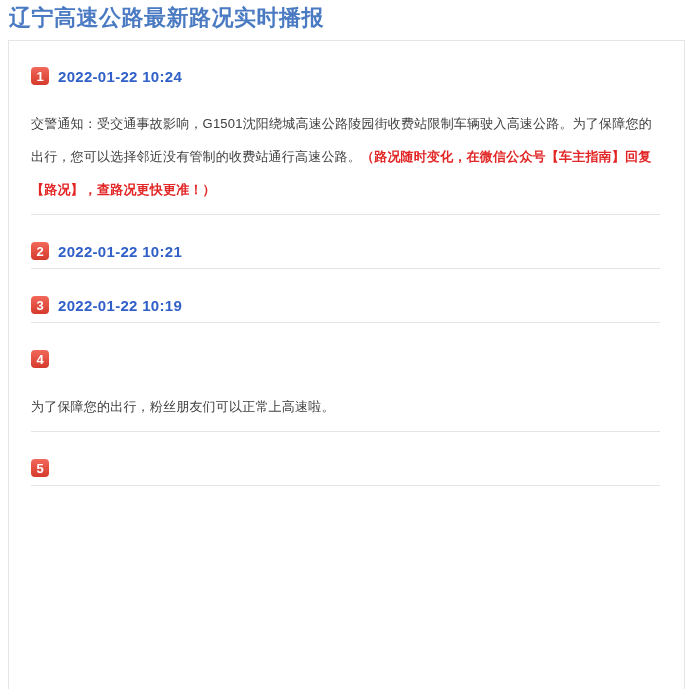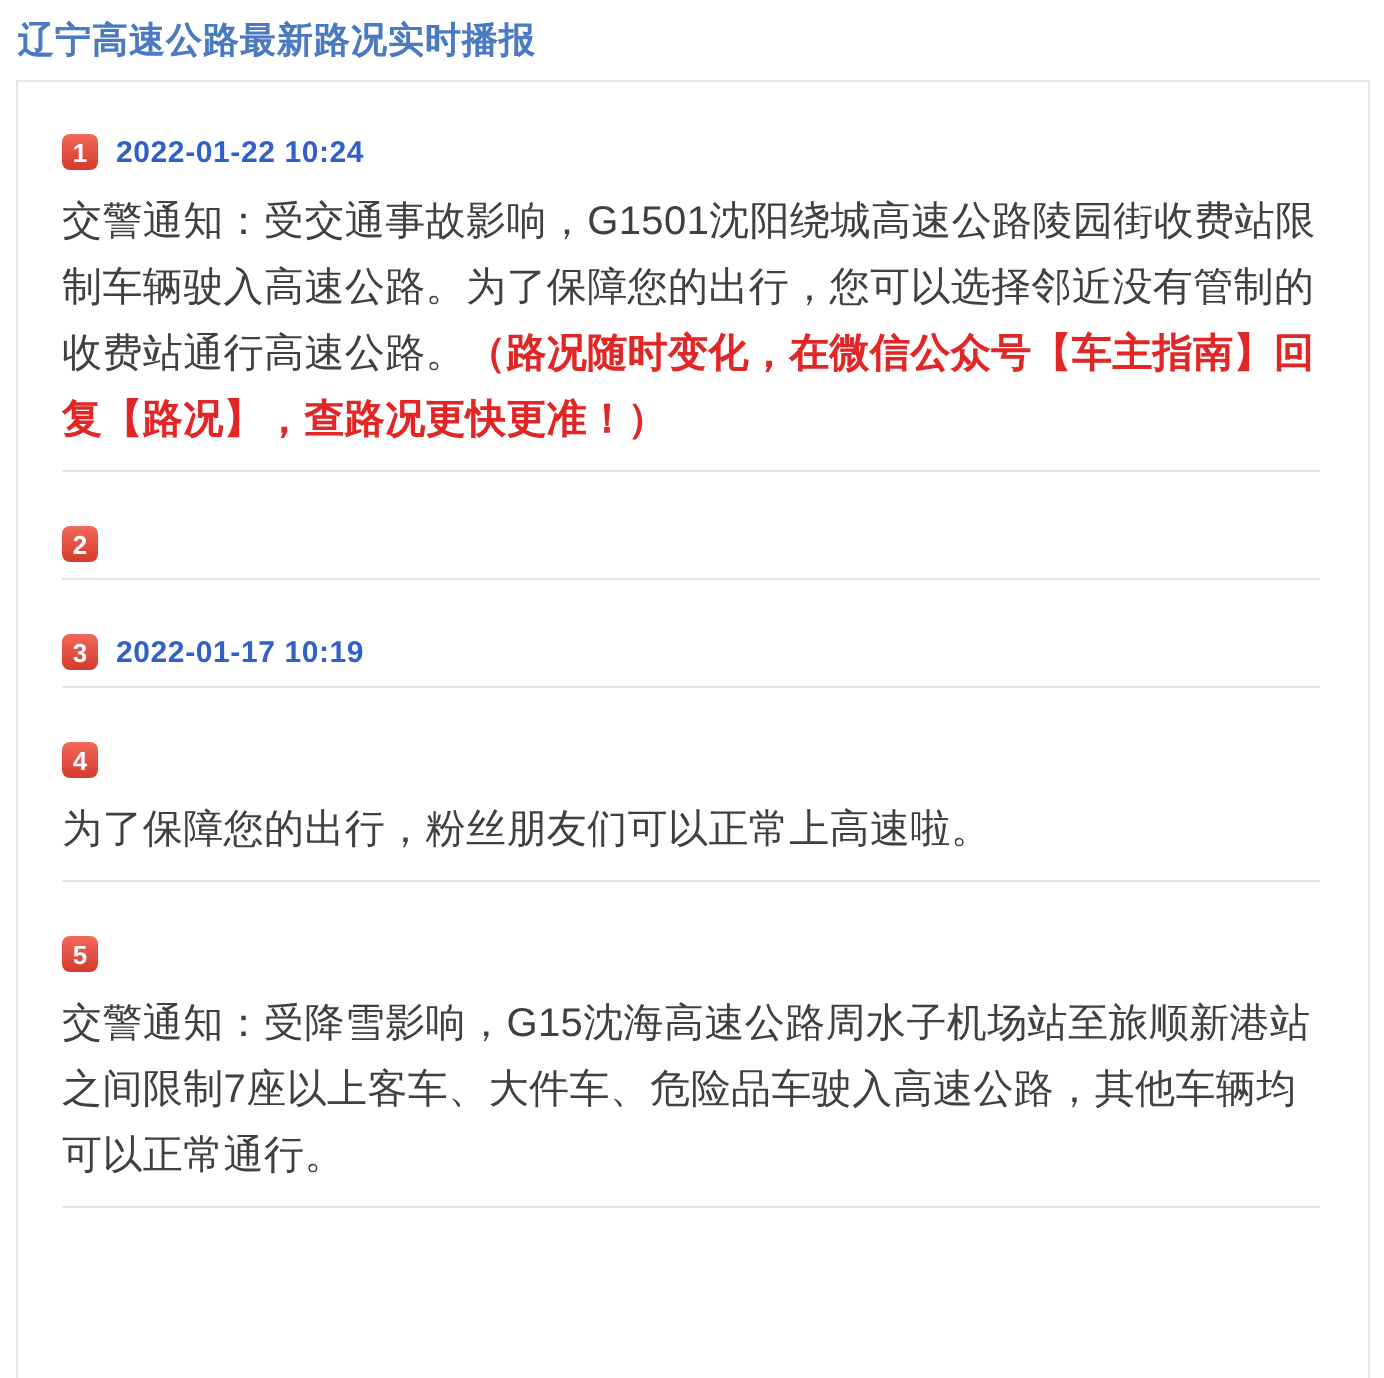--- a/index.html
+++ b/index.html
@@ -13,22 +13,22 @@
     --badge-bottom:#d43a2c;
   }
   *{box-sizing:border-box;}
   html,body{margin:0;padding:0;}
   body{
     width:692px;height:689px;overflow:hidden;background:#ffffff;
     font-family:"Liberation Sans","DejaVu Sans",sans-serif;
     padding:8px 7px 0 8px;
   }
   .page-title{
-    font-size:18px;font-weight:bold;color:var(--title-blue);
-    margin:2px 0 10px 1px;letter-spacing:0.5px;line-height:20px;
+    font-size:22px;font-weight:bold;color:var(--title-blue);
+    margin:2px 0 10px 1px;letter-spacing:0.5px;line-height:20px;font-family:Liberation Mono, monospace;
   }
   .card{
     border:1px solid var(--card-border);
     background:#ffffff;
     padding:26px 24px 0 22px;
     height:700px;
   }
   .entry{
     padding-bottom:8px;
     border-bottom:1px solid var(--divider);
@@ -43,22 +43,22 @@
     background:linear-gradient(180deg,var(--badge-top),var(--badge-bottom));
     color:#ffffff;font-size:13px;font-weight:bold;
     display:flex;align-items:center;justify-content:center;
     line-height:1;
   }
   .time{
     color:var(--time-blue);font-weight:bold;font-size:15px;
     letter-spacing:0.3px;
   }
   .entry-text{
-    margin:10px 0 0 0;
-    font-size:20px;line-height:33px;color:var(--body-text);
+    margin:22px 0 0 0;
+    font-size:13px;line-height:33px;color:var(--body-text);
     letter-spacing:0.2px;
   }
   .highlight{
     color:var(--alert-red);font-weight:bold;
   }
 </style>
 </head>
 <body>
 
 <h1 class="page-title">辽宁高速公路最新路况实时播报</h1>
@@ -68,36 +68,36 @@
     <div class="entry-header">
       <span class="badge">1</span>
       <span class="time">2022-01-22 10:24</span>
     </div>
     <p class="entry-text"><span>交警通知：受交通事故影响，G1501沈阳绕城高速公路陵园街收费站限制车辆驶入高速公路。为了保障您的出行，您可以选择邻近没有管制的收费站通行高速公路。</span><span class="highlight">（路况随时变化，在微信公众号【车主指南】回复【路况】，查路况更快更准！）</span></p>
   </div>
 
   <div class="entry">
     <div class="entry-header">
       <span class="badge">2</span>
+      <span class="time">2022-01-22 10:21</span>
     </div>
   </div>
 
   <div class="entry">
     <div class="entry-header">
       <span class="badge">3</span>
-      <span class="time">2022-01-17 10:19</span>
+      <span class="time">2022-01-22 10:19</span>
     </div>
   </div>
 
   <div class="entry">
     <div class="entry-header">
       <span class="badge">4</span>
     </div>
     <p class="entry-text"><span>为了保障您的出行，粉丝朋友们可以正常上高速啦。</span></p>
   </div>
 
   <div class="entry">
     <div class="entry-header">
       <span class="badge">5</span>
     </div>
-    <p class="entry-text"><span>交警通知：受降雪影响，G15沈海高速公路周水子机场站至旅顺新港站之间限制7座以上客车、大件车、危险品车驶入高速公路，其他车辆均可以正常通行。</span></p>
   </div>
 </div>
 
 </body></html>

